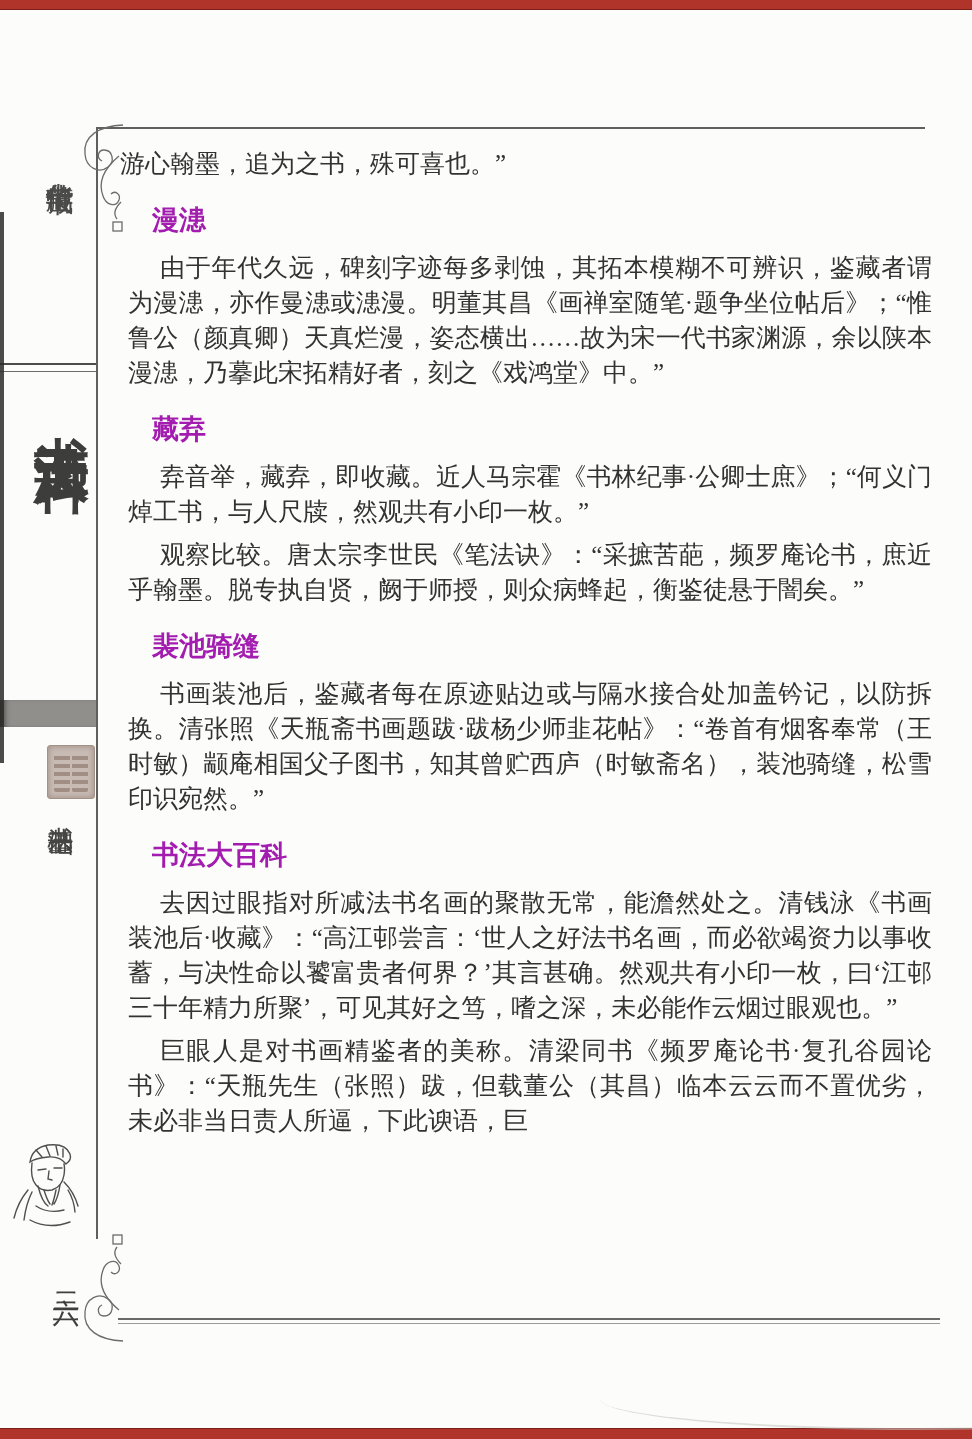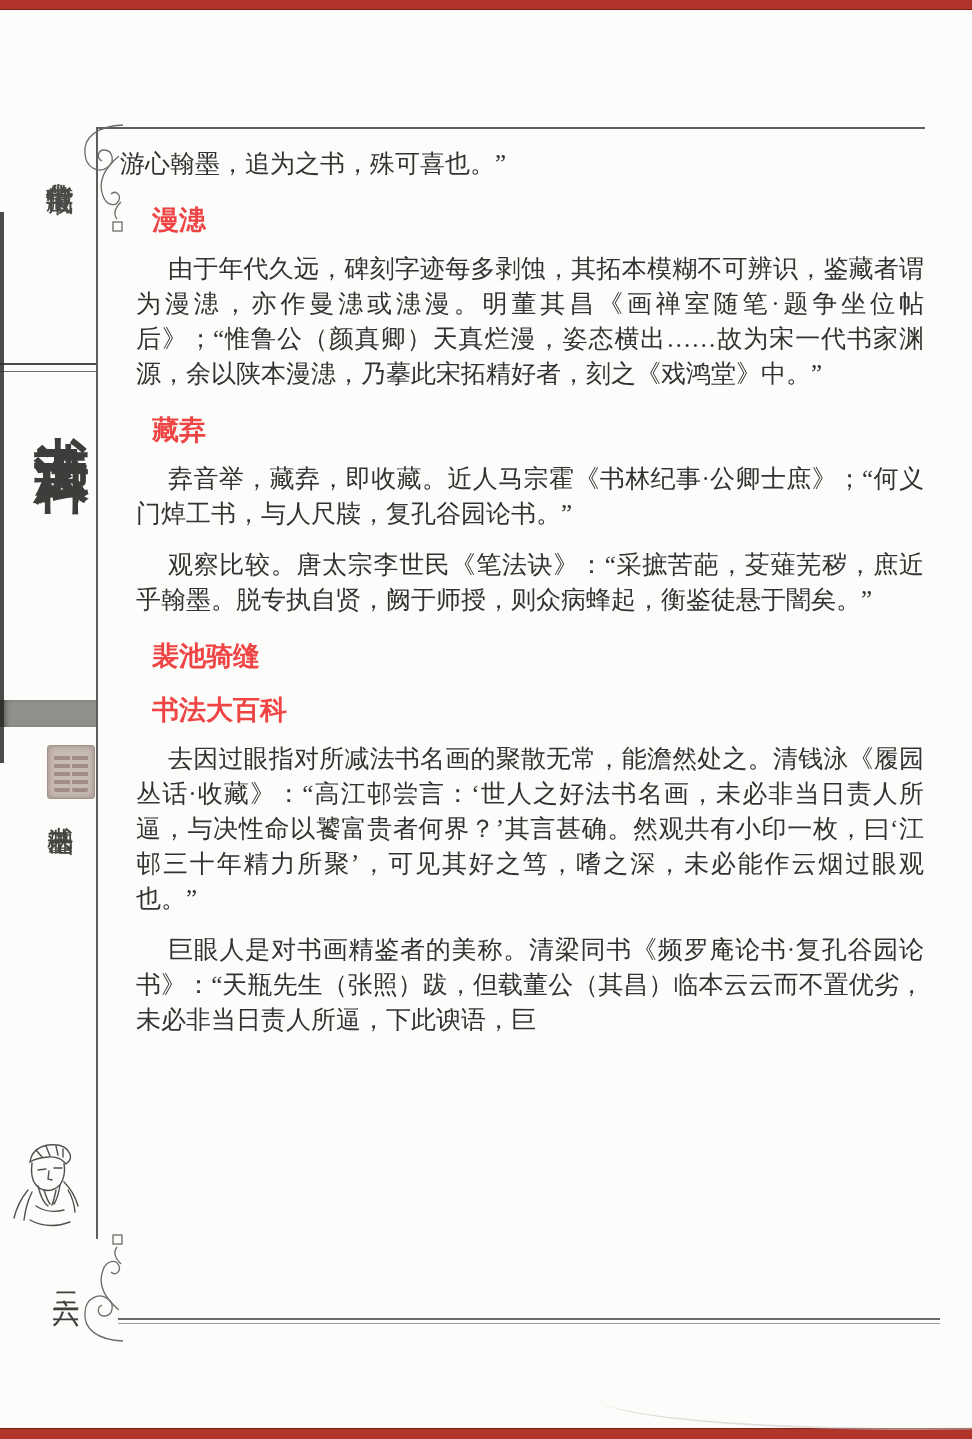--- a/index.html
+++ b/index.html
@@ -48,22 +48,22 @@
   .ornament{position:absolute;}
   .ornament.tl{left:77px;top:122px;}
   .ornament.bl{left:77px;top:1232px;transform:scaleY(-1);}
 
   
   .content{position:absolute;left:120px;top:146px;width:820px;
     font-size:25px;line-height:35px;text-align:justify;color:#323230;}
   .opening{margin:0;text-indent:0;}
   .entry{margin:0;}
   .entry-heading{margin:24px 0 15px 32px;font-size:27px;line-height:30px;font-weight:bold;
-    color:#ef4444;font-family:"Liberation Sans","DejaVu Sans",sans-serif;}
-  .entry-body{margin:16px;text-indent:32px;}
+    color:#a21caf;font-family:"Liberation Sans","DejaVu Sans",sans-serif;}
+  .entry-body{margin:8px;text-indent:32px;}
   .page-curl{position:absolute;left:600px;top:1368px;width:640px;height:60px;
     border-bottom:2px solid #c6c6c1;border-radius:50%;opacity:.55;}
 </style>
 </head>
 <body>
 
 <div class="page">
 
   <div class="red-bar top"></div>
   <div class="red-bar bottom"></div>
@@ -120,37 +120,38 @@
   <main class="content">
     <p class="opening">游心翰墨，追为之书，殊可喜也。”</p>
 
     <section class="entry">
       <h2 class="entry-heading">漫漶</h2>
       <p class="entry-body">由于年代久远，碑刻字迹每多剥蚀，其拓本模糊不可辨识，鉴藏者谓为漫漶，亦作曼漶或漶漫。明董其昌《画禅室随笔·题争坐位帖后》；“惟鲁公（颜真卿）天真烂漫，姿态横出……故为宋一代书家渊源，余以陕本漫漶，乃摹此宋拓精好者，刻之《戏鸿堂》中。”</p>
     </section>
 
     <section class="entry">
       <h2 class="entry-heading">藏弆</h2>
-      <p class="entry-body">弆音举，藏弆，即收藏。近人马宗霍《书林纪事·公卿士庶》；“何义门焯工书，与人尺牍，复孔谷园论书。”</p>
+      <p class="entry-body">弆音举，藏弆，即收藏。近人马宗霍《书林纪事·公卿士庶》；“何义门焯工书，与人尺牍，然观共有小印一枚。”</p>
     </section>
 
     <section class="entry">
-      <p class="entry-body">观察比较。唐太宗李世民《笔法诀》：“采摭苦葩，芟薙芜秽，庶近乎翰墨。脱专执自贤，阙于师授，则众病蜂起，衡鉴徒悬于闇矣。”</p>
+      <p class="entry-body">观察比较。唐太宗李世民《笔法诀》：“采摭苦葩，频罗庵论书，庶近乎翰墨。脱专执自贤，阙于师授，则众病蜂起，衡鉴徒悬于闇矣。”</p>
     </section>
 
     <section class="entry">
       <h2 class="entry-heading">裴池骑缝</h2>
+      <p class="entry-body">书画装池后，鉴藏者每在原迹贴边或与隔水接合处加盖钤记，以防拆换。清张照《天瓶斋书画题跋·跋杨少师韭花帖》：“卷首有烟客奉常（王时敏）颛庵相国父子图书，知其曾贮西庐（时敏斋名），装池骑缝，松雪印识宛然。”</p>
     </section>
 
     <section class="entry">
     </section>
 
     <section class="entry">
       <h2 class="entry-heading">书法大百科</h2>
-      <p class="entry-body">去因过眼指对所减法书名画的聚散无常，能澹然处之。清钱泳《履园丛话·收藏》：“高江邨尝言：‘世人之好法书名画，未必非当日责人所逼，与决性命以饕富贵者何界？’其言甚确。然观共有小印一枚，曰‘江邨三十年精力所聚’，可见其好之笃，嗜之深，未必能作云烟过眼观也。”</p>
+      <p class="entry-body">去因过眼指对所减法书名画的聚散无常，能澹然处之。清钱泳《书画装池后·收藏》：“高江邨尝言：‘世人之好法书名画，而必欲竭资力以事收蓄，与决性命以饕富贵者何界？’其言甚确。然观共有小印一枚，曰‘江邨三十年精力所聚’，可见其好之笃，嗜之深，未必能作云烟过眼观也。”</p>
     </section>
 
     <section class="entry">
       <p class="entry-body">巨眼人是对书画精鉴者的美称。清梁同书《频罗庵论书·复孔谷园论书》：“天瓶先生（张照）跋，但载董公（其昌）临本云云而不置优劣，未必非当日责人所逼，下此谀语，巨</p>
     </section>
   </main>
 
   <div class="page-curl"></div>
 </div>
 

